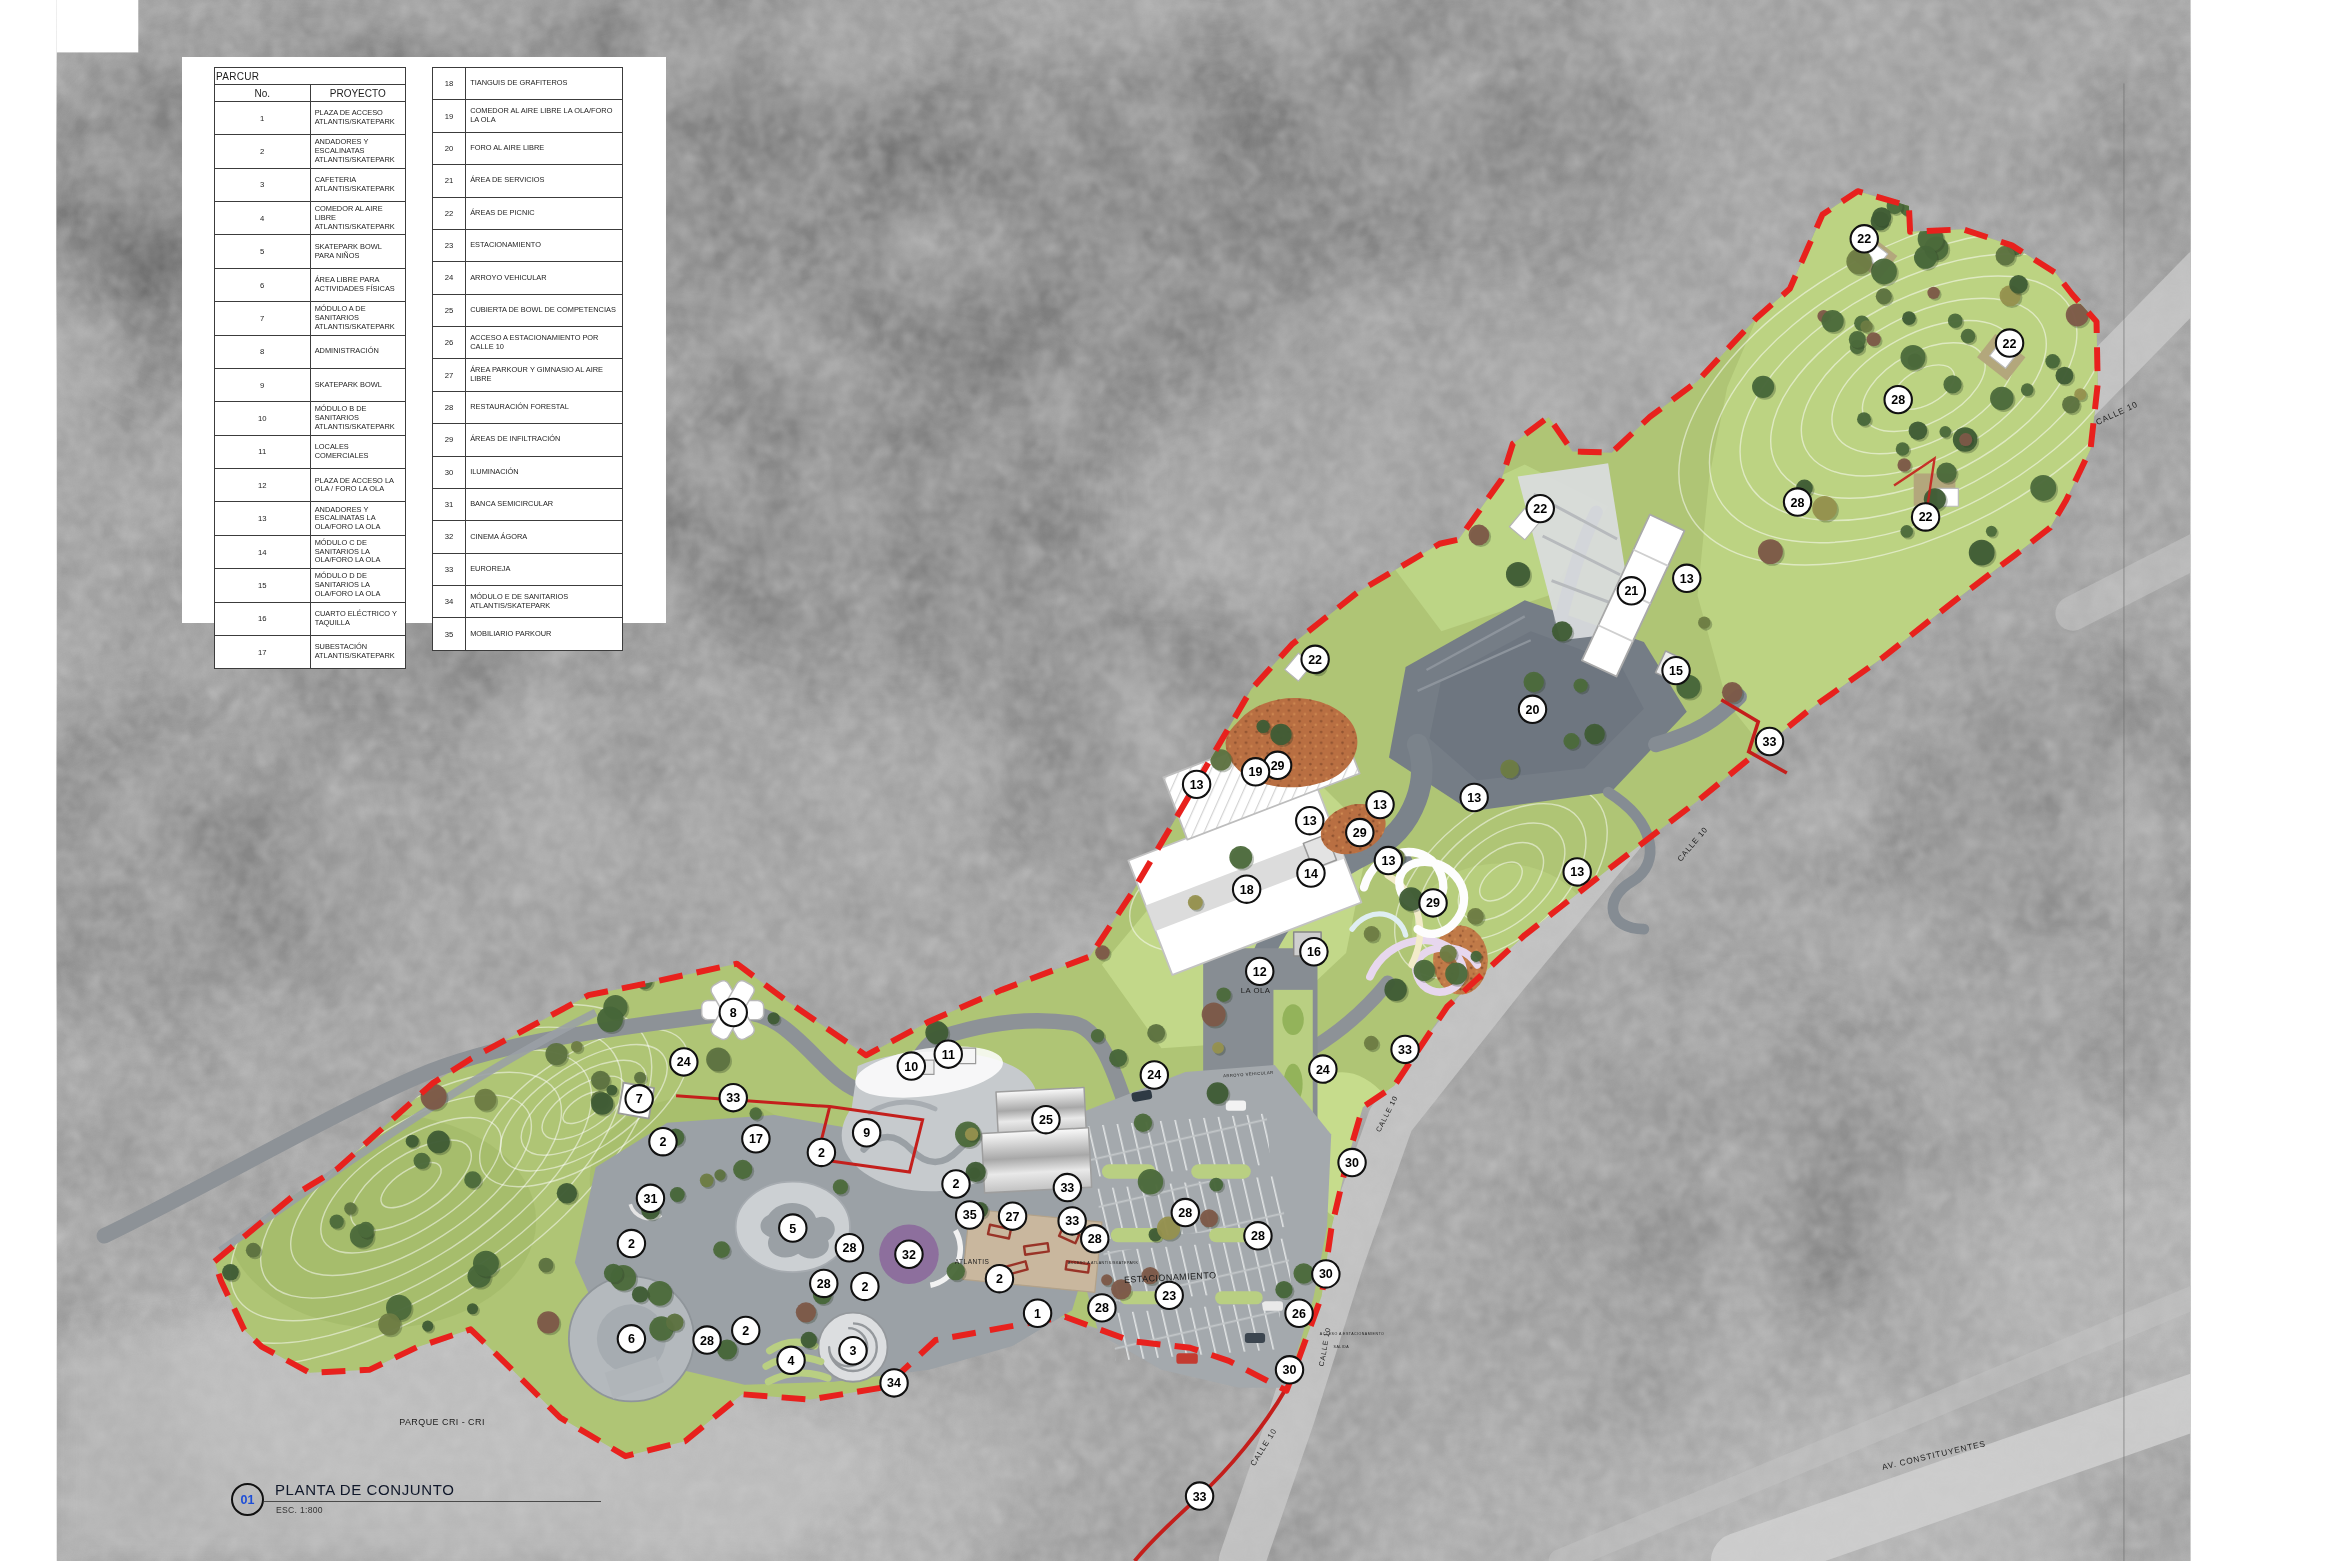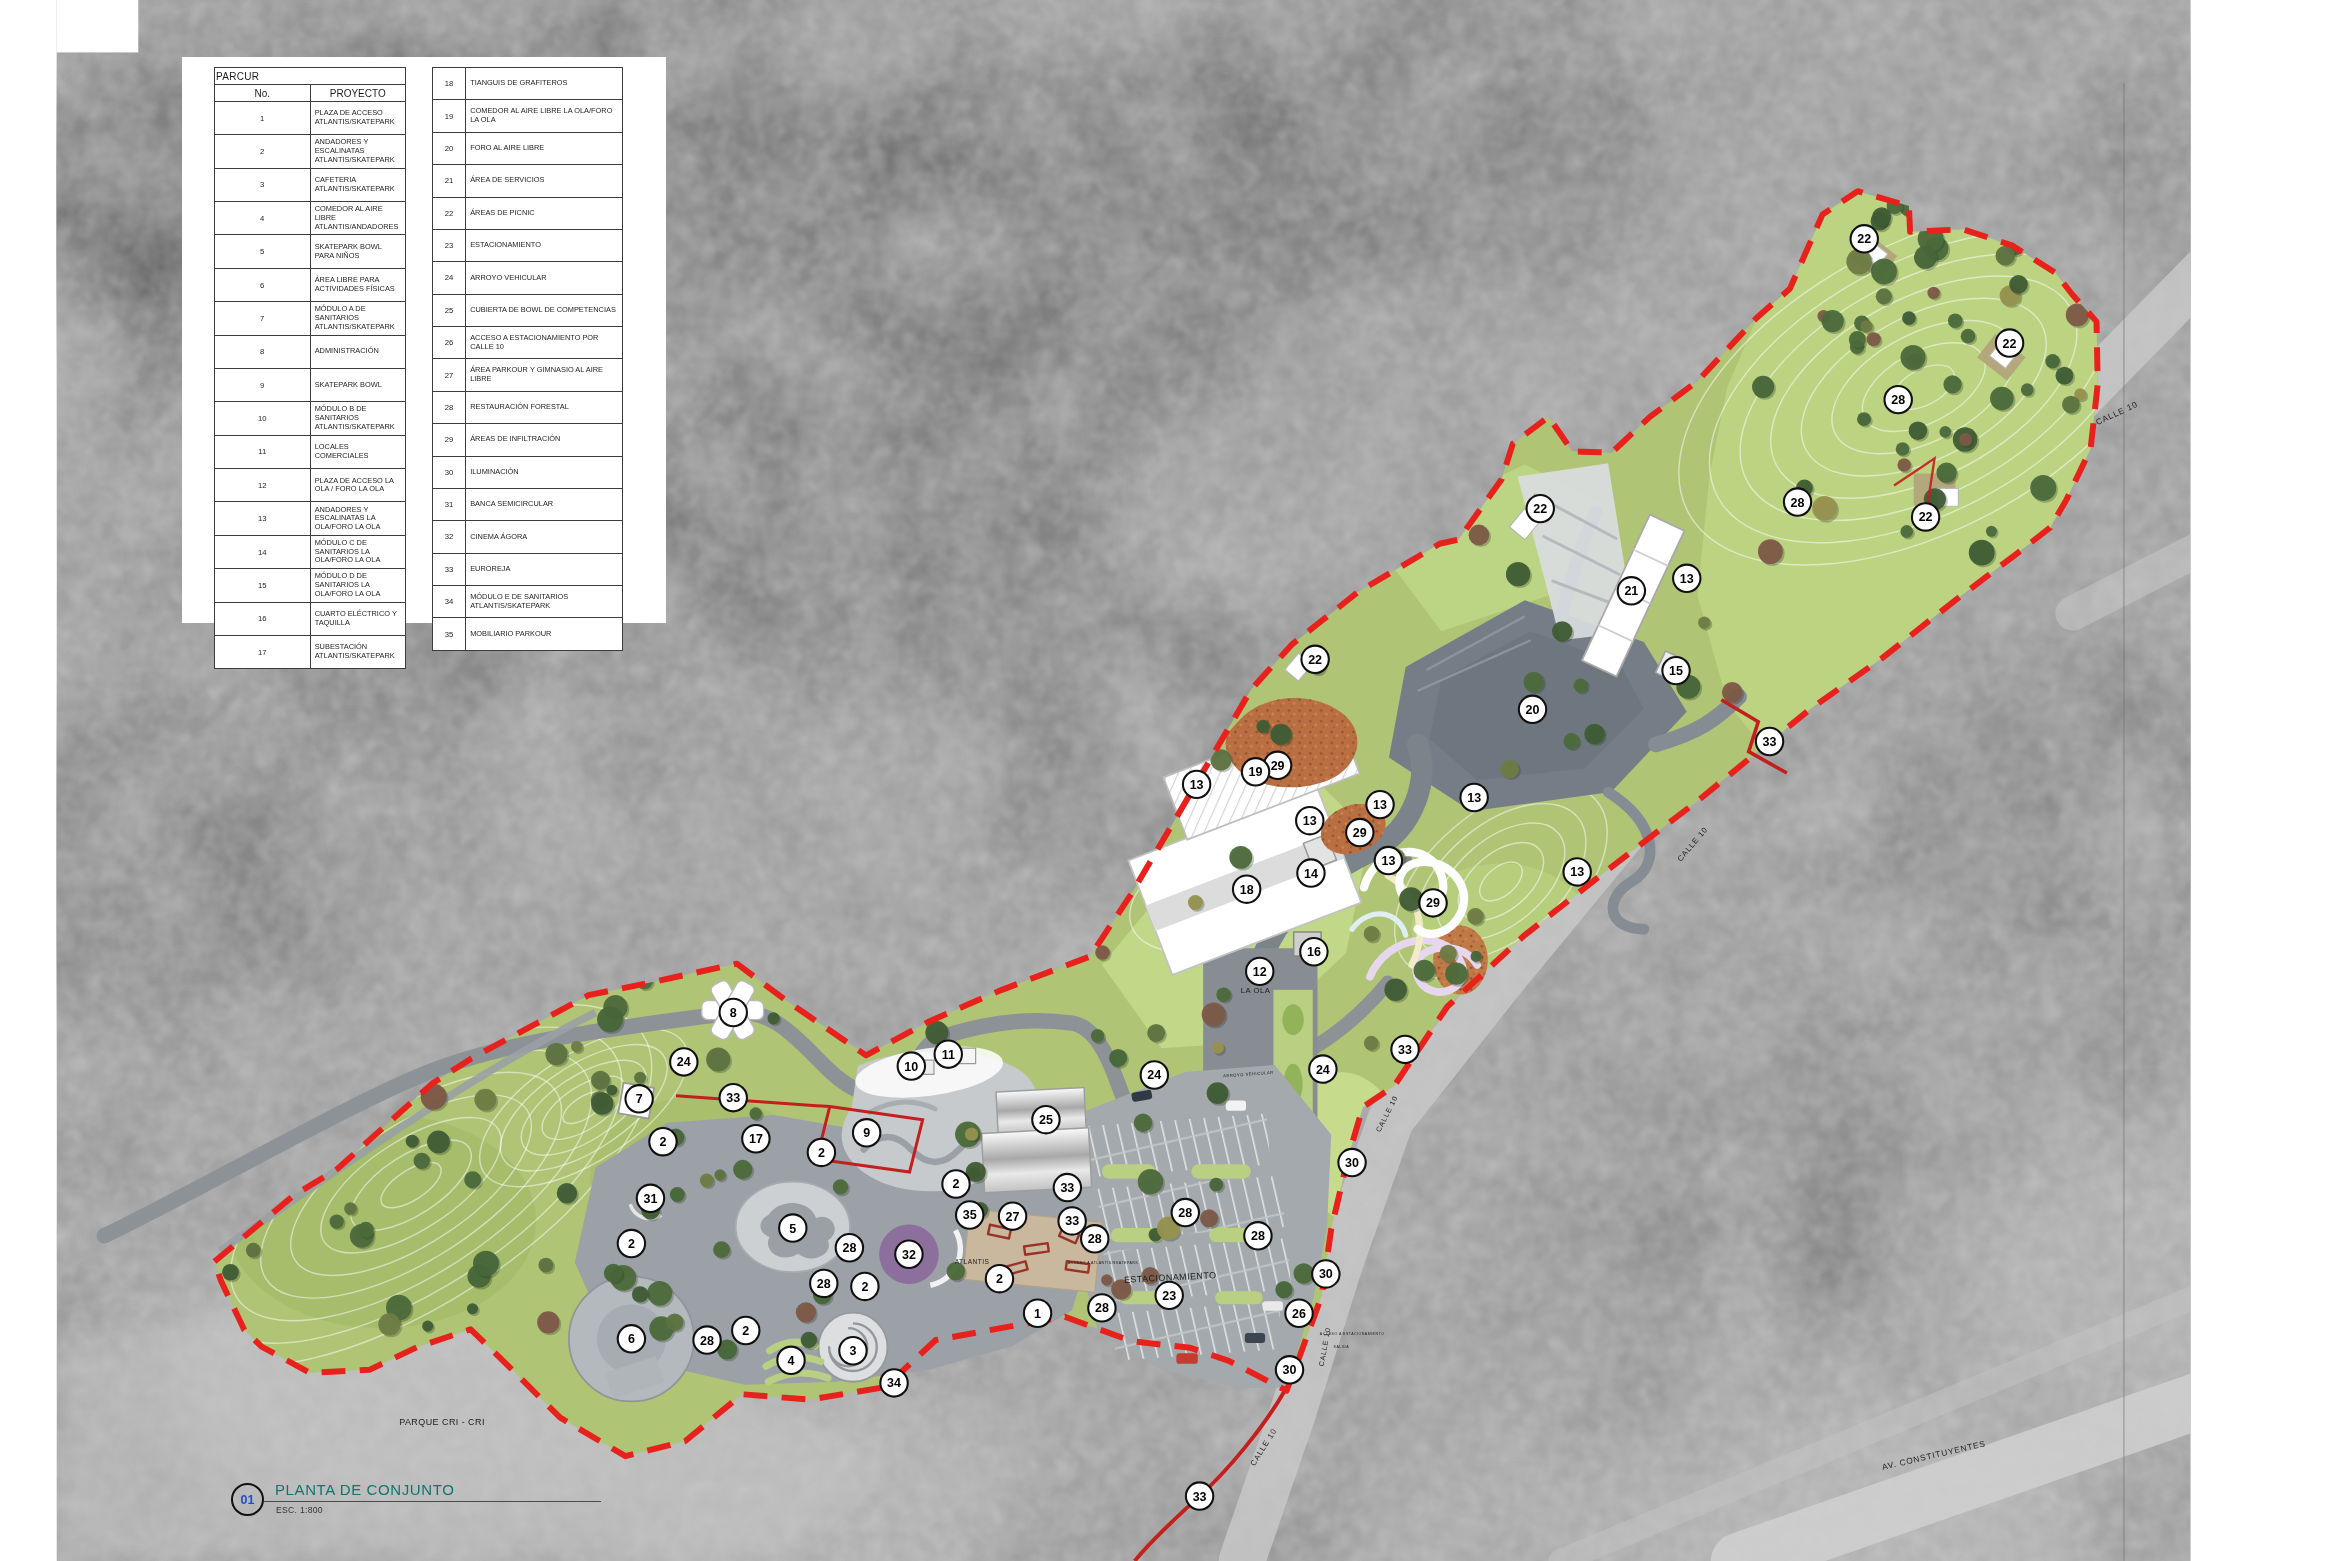--- a/index.html
+++ b/index.html
@@ -18,21 +18,21 @@
   td.no{width:30px;text-align:center;font-size:7.7px;}
   td.lbl{font-size:7.4px;line-height:1.18;padding:1.2px 2.4px 1.2px 4.2px;}
   #legend-left td{height:30px;}
   #legend-right td{height:29px;}
 
   
   #titleblock{position:absolute;left:231px;top:1481px;width:381px;height:48px;}
   #tb-circle{position:absolute;left:0px;top:2.4px;width:29px;height:29px;border:2.7px solid #111;
              border-radius:50%;display:flex;align-items:center;justify-content:center;
              font-size:12.5px;font-weight:600;color:#1d4ed8;background:transparent;}
-  #tb-title{position:absolute;left:44px;top:0px;font-size:15px;color:#0f766e;letter-spacing:0.6px;white-space:nowrap;}
+  #tb-title{position:absolute;left:44px;top:0px;font-size:15px;color:#0f172a;letter-spacing:0.6px;white-space:nowrap;}
   #tb-rule{position:absolute;left:33px;top:20px;width:337px;height:0;border-top:1.5px solid #4a4a4a;}
   #tb-scale{position:absolute;left:45px;top:24px;font-size:8.6px;color:#333;letter-spacing:0.3px;}
 
   
   .st-label{fill:#1f1f1f;letter-spacing:1.5px;}
   .area-label{fill:#1c1c1c;letter-spacing:.8px;}
   .marker-txt{fill:#000;font-weight:700;text-anchor:middle;}
 </style>
 </head>
 <body>
@@ -1061,21 +1061,21 @@
           <tr>
             <td class="no">2</td>
             <td class="lbl">ANDADORES Y ESCALINATAS ATLANTIS/SKATEPARK</td>
           </tr>
           <tr>
             <td class="no">3</td>
             <td class="lbl">CAFETERIA ATLANTIS/SKATEPARK</td>
           </tr>
           <tr>
             <td class="no">4</td>
-            <td class="lbl">COMEDOR AL AIRE LIBRE ATLANTIS/ANDADORES</td>
+            <td class="lbl">COMEDOR AL AIRE LIBRE ATLANTIS/SKATEPARK</td>
           </tr>
           <tr>
             <td class="no">5</td>
             <td class="lbl">SKATEPARK BOWL PARA NIÑOS</td>
           </tr>
           <tr>
             <td class="no">6</td>
             <td class="lbl">ÁREA LIBRE PARA ACTIVIDADES FÍSICAS</td>
           </tr>
           <tr>

